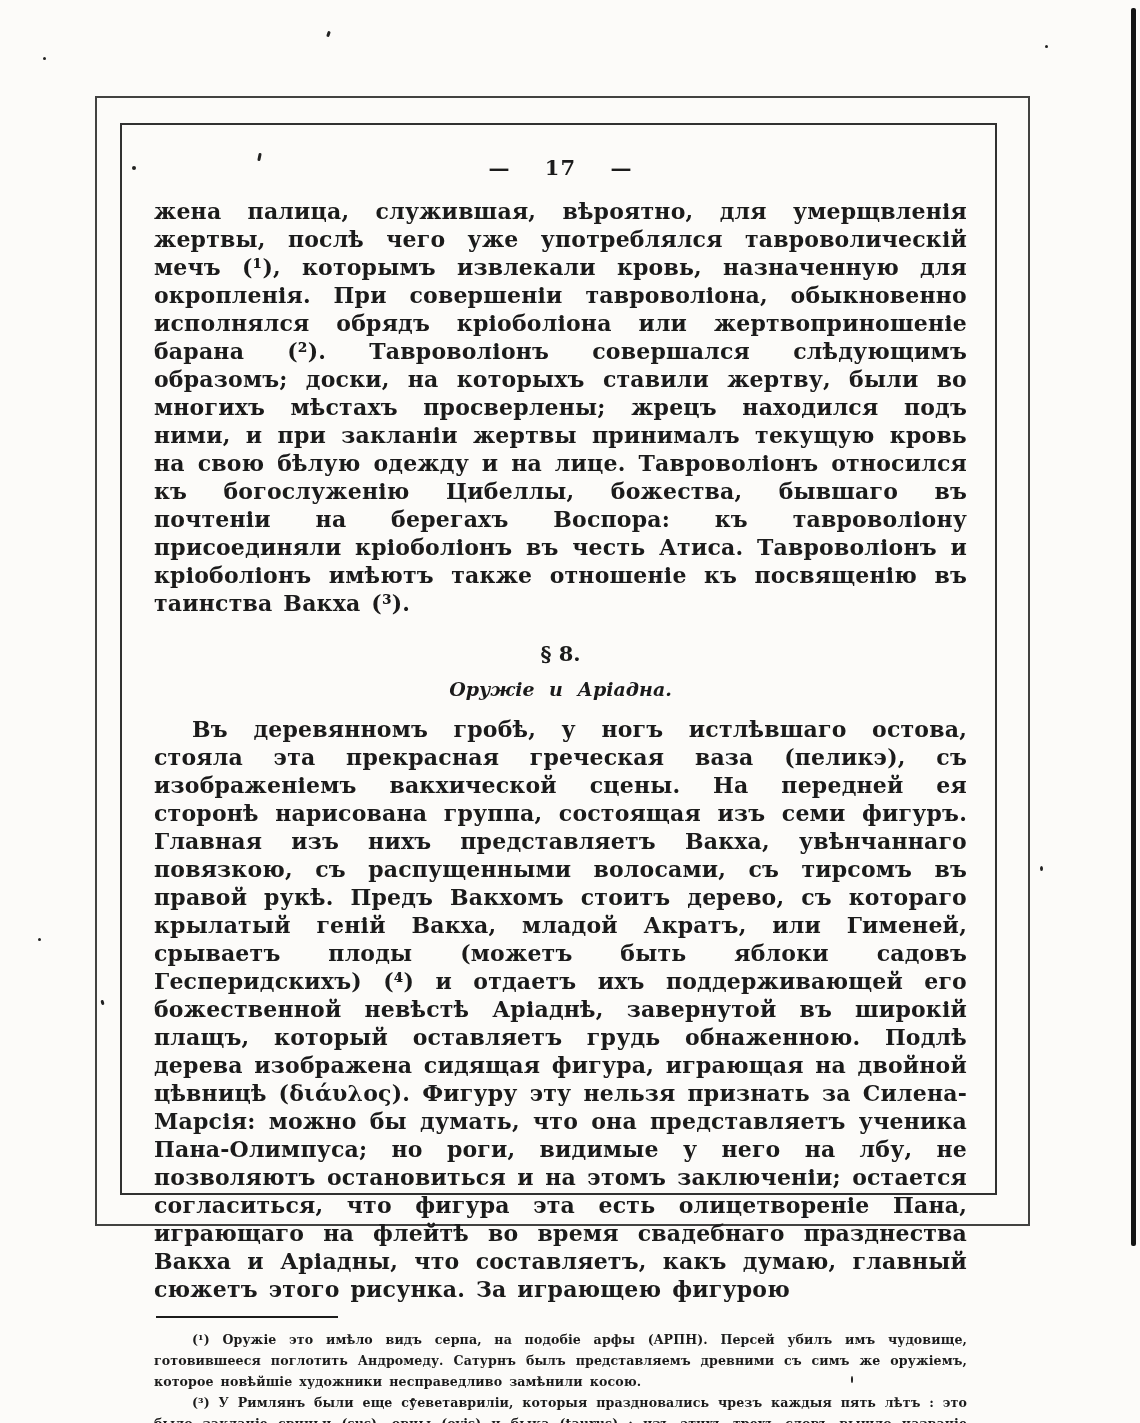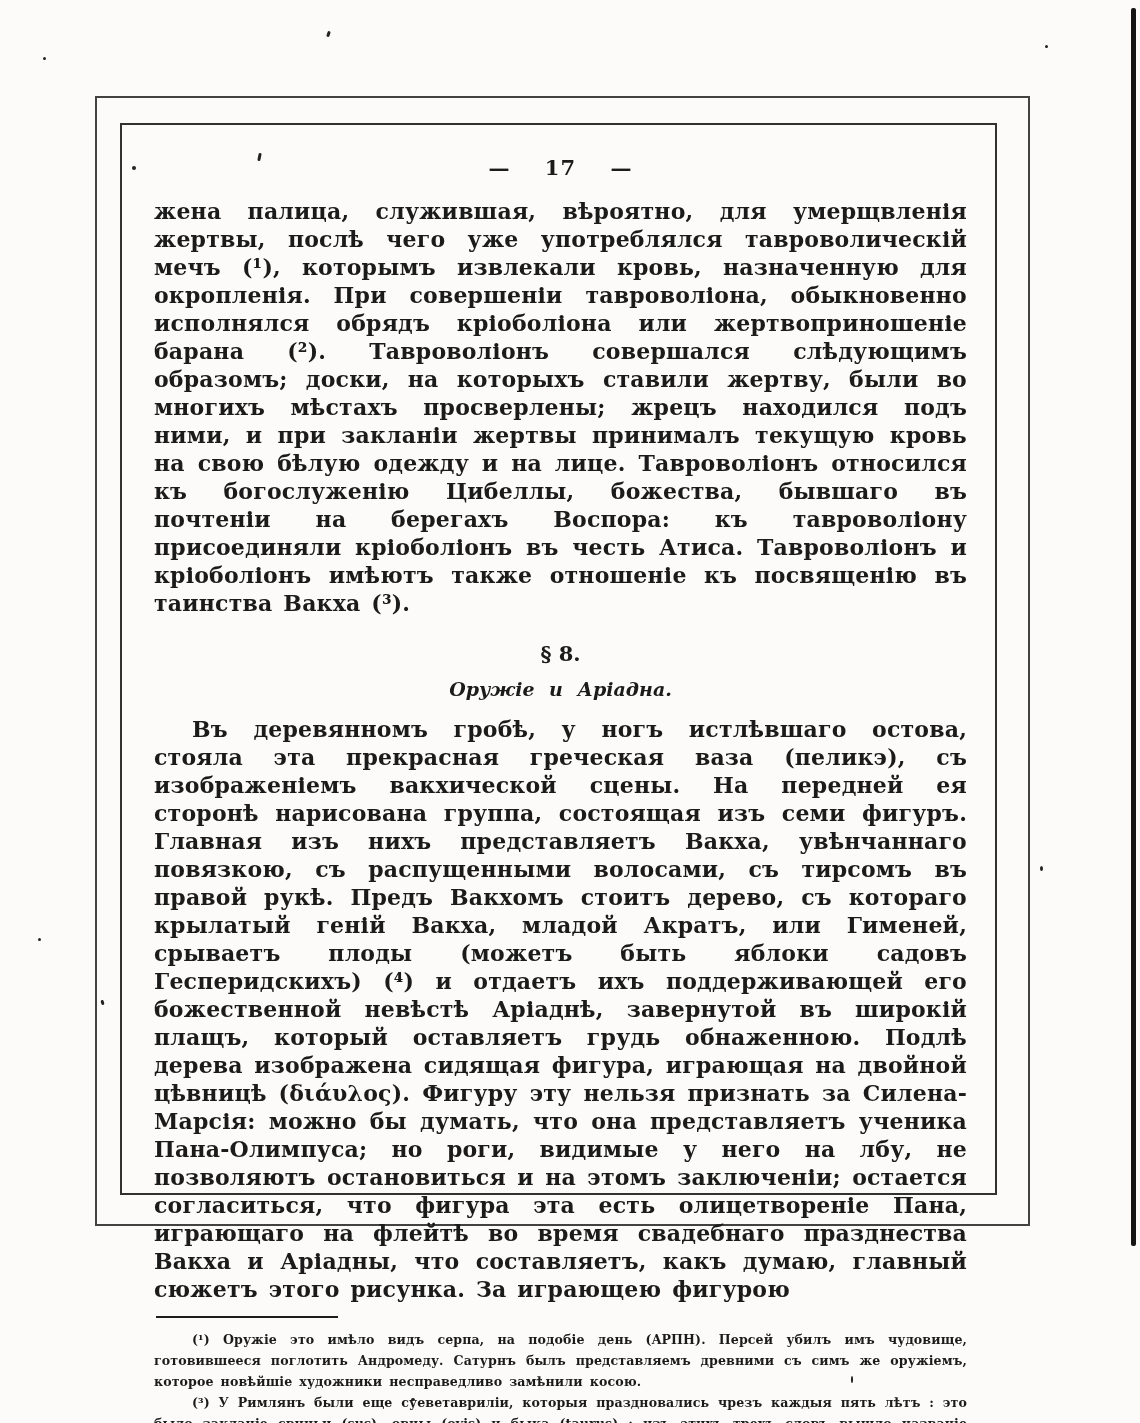--- a/index.html
+++ b/index.html
@@ -106,20 +106,20 @@
     <div class="sec-heading">§ 8.</div>
 
 
     <div class="sec-title">Оружіе и Аріадна.</div>
 
     <div class="body-text p2">Въ деревянномъ гробѣ, у ногъ истлѣвшаго остова, стояла эта прекрасная греческая ваза (пеликэ), съ изображеніемъ вакхической сцены. На передней ея сторонѣ нарисована группа, состоящая изъ семи фигуръ. Главная изъ нихъ представляетъ Вакха, увѣнчаннаго повязкою, съ распущенными волосами, съ тирсомъ въ правой рукѣ. Предъ Вакхомъ стоитъ дерево, съ котораго крылатый геній Вакха, младой Акратъ, или Гименей, срываетъ плоды (можетъ быть яблоки садовъ Гесперидскихъ) (⁴) и отдаетъ ихъ поддерживающей его божественной невѣстѣ Аріаднѣ, завернутой въ широкій плащъ, который оставляетъ грудь обнаженною. Подлѣ дерева изображена сидящая фигура, играющая на двойной цѣвницѣ (διάυλος). Фигуру эту нельзя признать за Силена-Марсія: можно бы думать, что она представляетъ ученика Пана-Олимпуса; но роги, видимые у него на лбу, не позволяютъ остановиться и на этомъ заключеніи; остается согласиться, что фигура эта есть олицетвореніе Пана, играющаго на флейтѣ во время свадебнаго празднества Вакха и Аріадны, что составляетъ, какъ думаю, главный сюжетъ этого рисунка. За играющею фигурою</div>
 
     <div class="footnote-rule"></div>
 
     <div class="footnotes">
-      <div class="footnote">(¹) Оружіе это имѣло видъ серпа, на подобіе день (ΑΡΠΗ). Персей убилъ имъ чудовище, готовившееся поглотить Андромеду. Сатурнъ былъ представляемъ древними съ симъ же оружіемъ, которое новѣйшіе художники несправедливо замѣнили косою.</div>
+      <div class="footnote">(¹) Оружіе это имѣло видъ серпа, на подобіе арфы (ΑΡΠΗ). Персей убилъ имъ чудовище, готовившееся поглотить Андромеду. Сатурнъ былъ представляемъ древними съ симъ же оружіемъ, которое новѣйшіе художники несправедливо замѣнили косою.</div>
       <div class="footnote">(³) У Римлянъ были еще суеветавриліи, которыя праздновались чрезъ каждыя пять лѣтъ : это было закланіе свиньи (sus), овцы (ovis) и быка (taurus) ; изъ этихъ трехъ словъ вышло названіе суеветаврилія, изображеніе которой встрѣчается на разныхъ барельефахъ.</div>
     </div>
 
     <div class="signature-line">3</div>
 
   </div>
 </div>
 
 </body></html>

